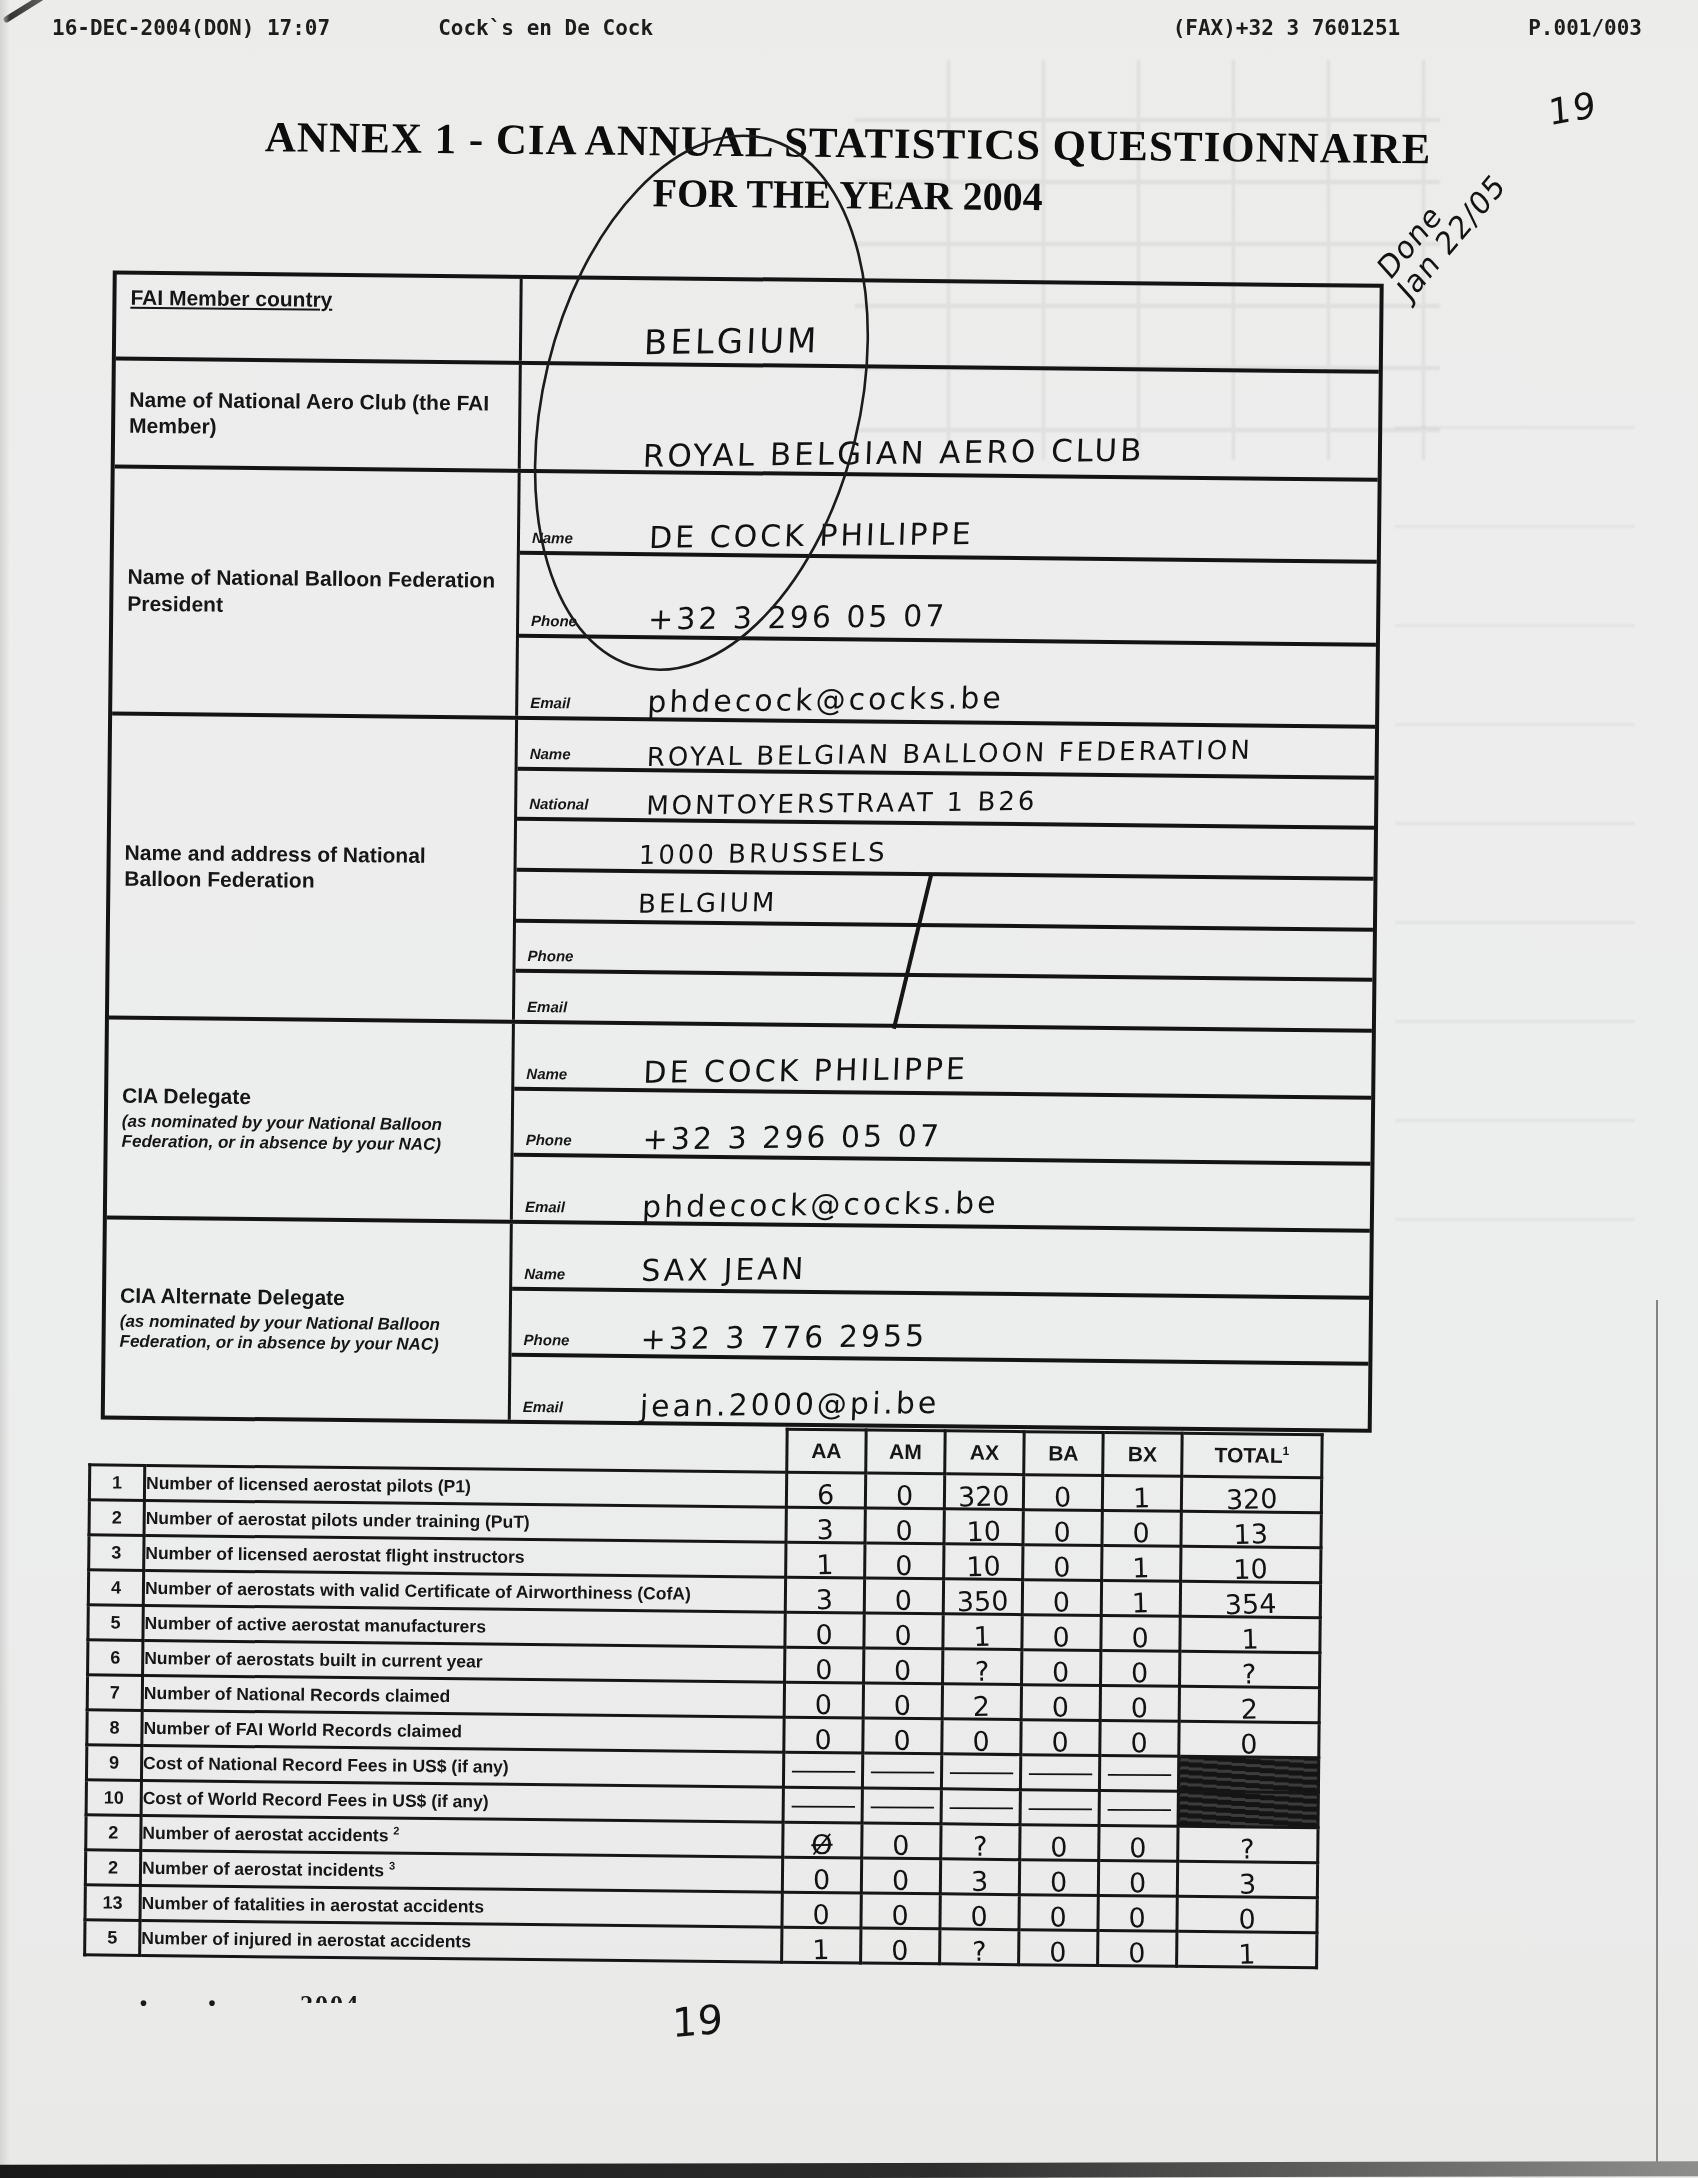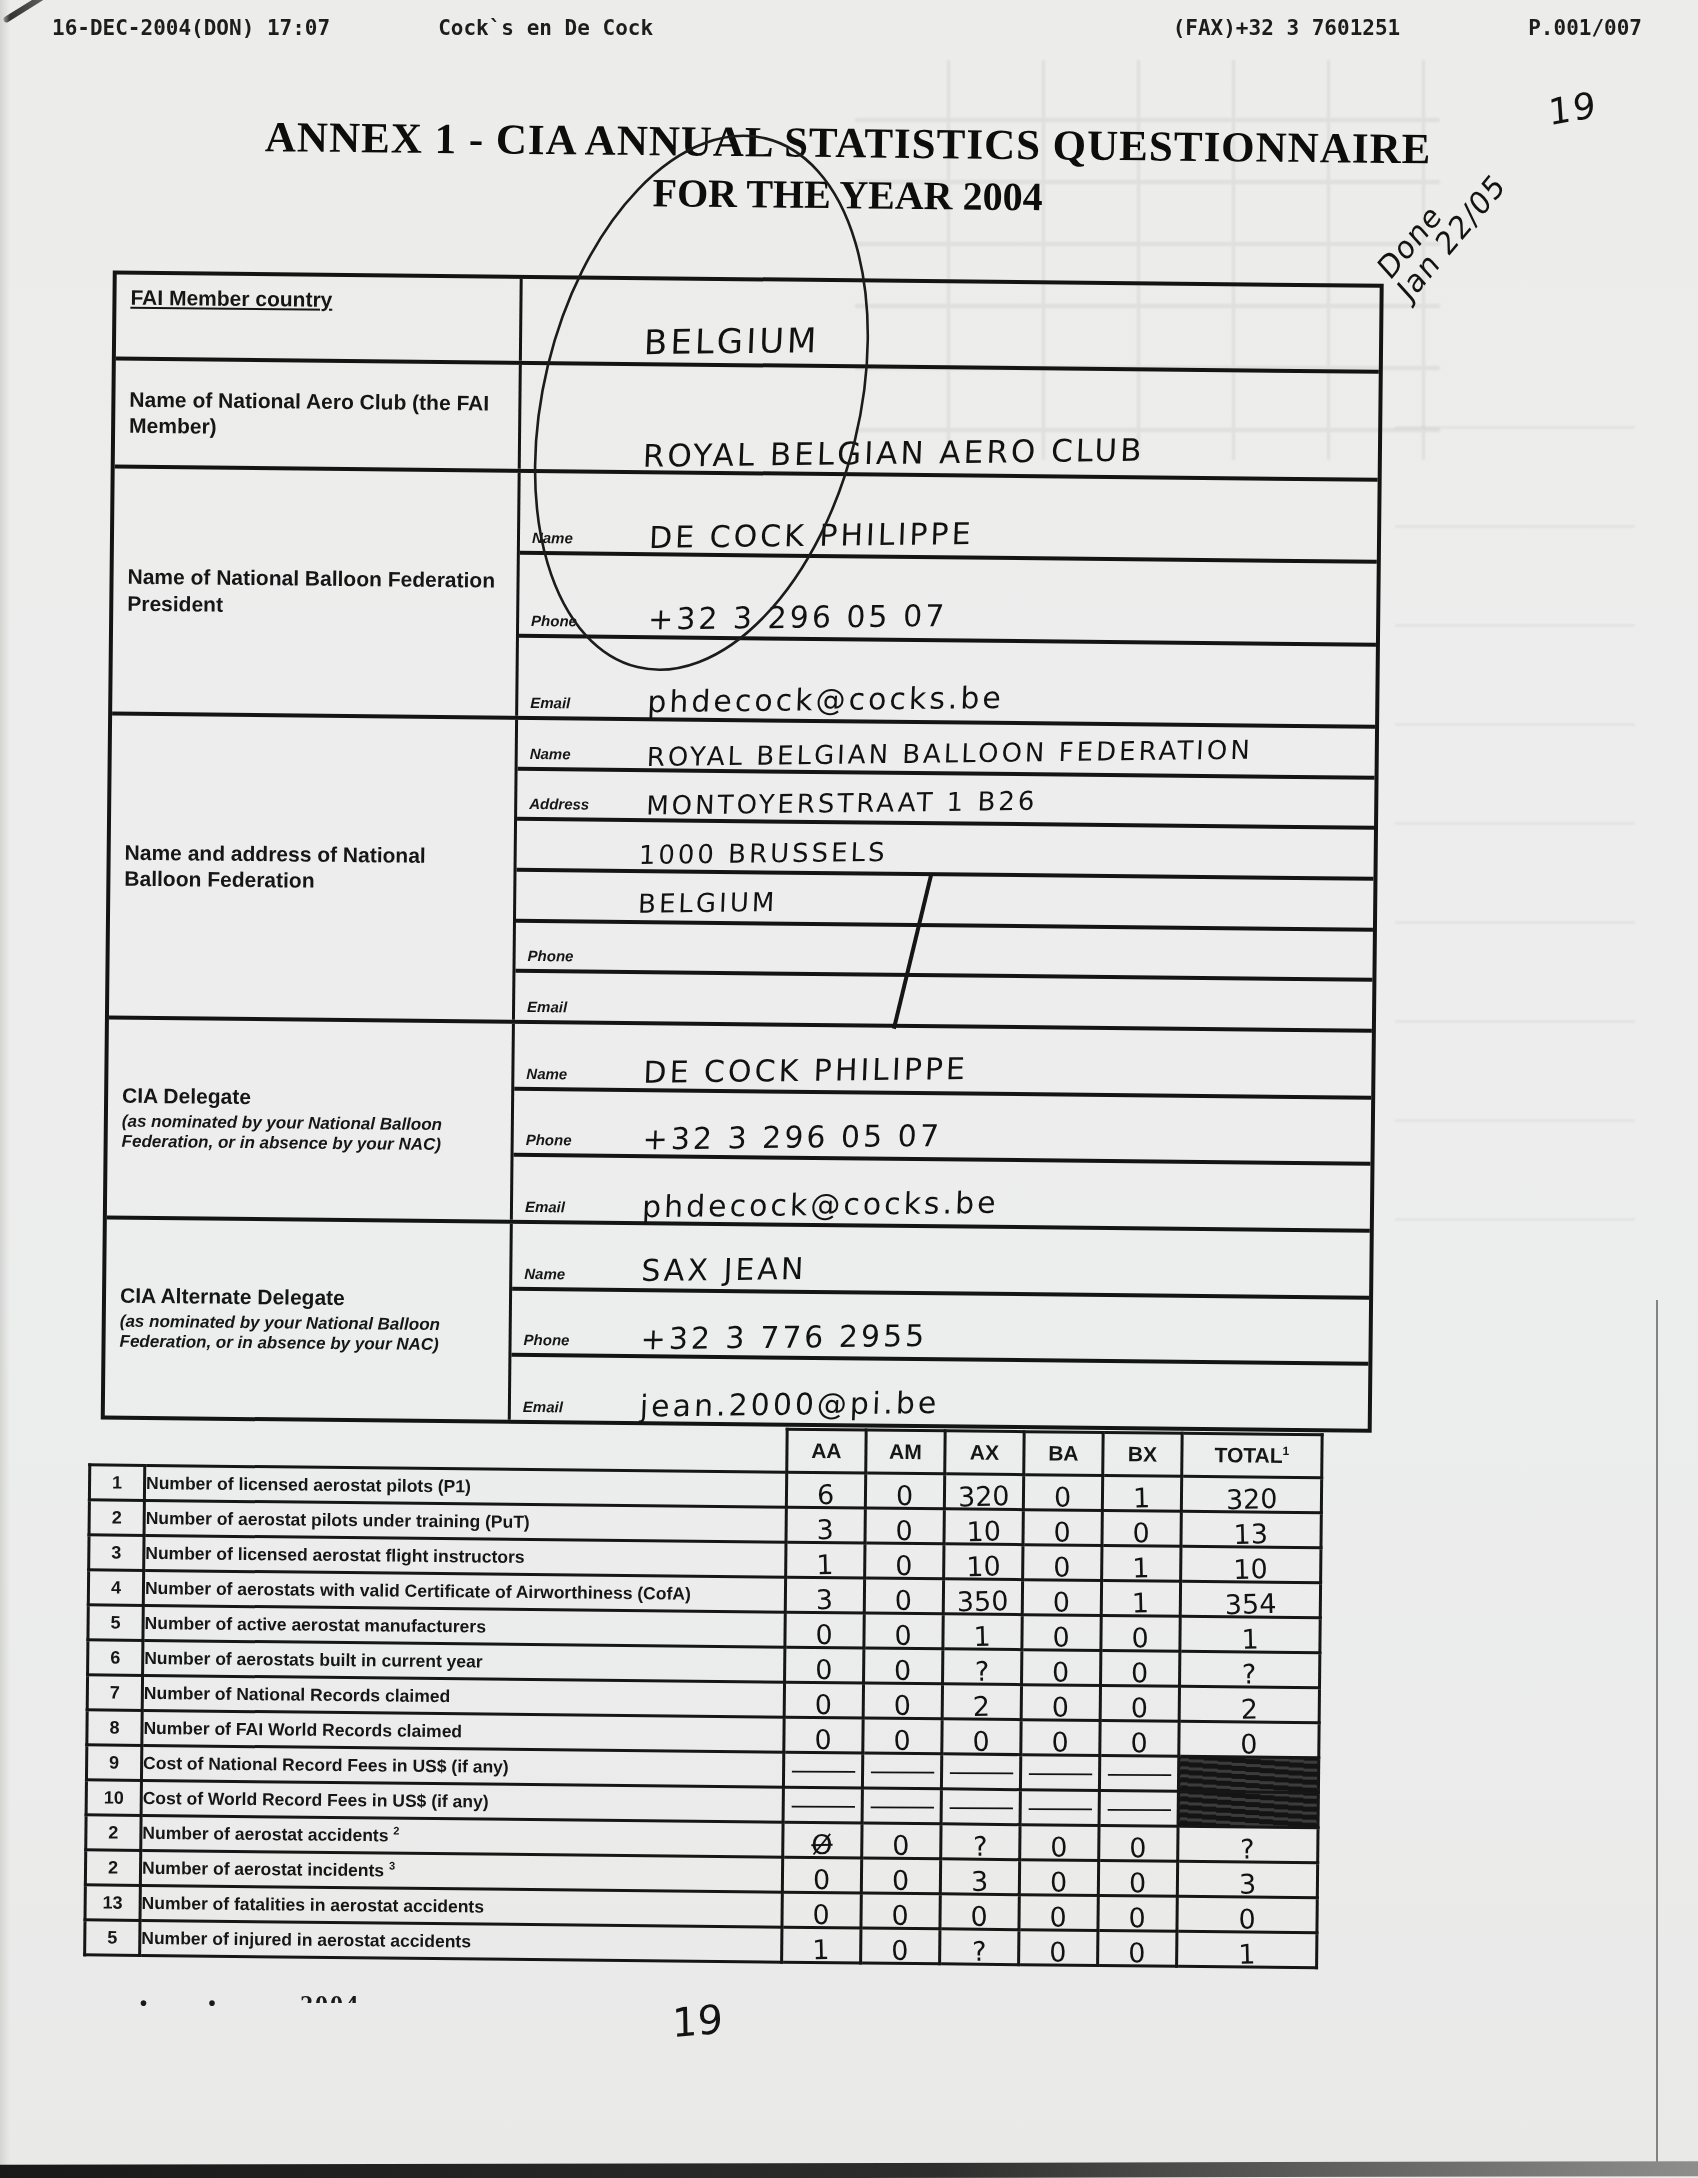--- a/index.html
+++ b/index.html
@@ -114,21 +114,21 @@
   .bottom-bar { position:absolute; left:0; right:0; bottom:0; height:15px; background:linear-gradient(90deg,#191919 0%,#2d2d2d 55%,#8e8e8c 100%); transform:rotate(-0.12deg); }
   .left-edge-shade { position:absolute; left:0; top:0; bottom:0; width:10px; background:linear-gradient(90deg,#d4d4d2,transparent); }
 </style>
 </head>
 <body>
 
 <div class="fax-header">
   <span>16-DEC-2004(DON) 17:07</span>
   <span class="sender">Cock`s en De Cock</span>
   <span class="faxno">(FAX)+32 3 7601251</span>
-  <span class="pagec">P.001/007</span>
+  <span class="pagec">P.001/003</span>
 </div>
 <div class="pen-slash"></div>
 
 <div class="ghost ghost-grid-tr"></div>
 <div class="ghost ghost-col-r"></div>
 
 <div class="sheet">
   <div class="doc-title">
     <div class="t1">ANNEX 1 - CIA ANNUAL STATISTICS QUESTIONNAIRE</div>
     <div class="t2">FOR THE YEAR 2004</div>
@@ -183,21 +183,21 @@
     <div class="form-label">
       <span class="label-text">Name and address of National Balloon Federation</span>
 
     </div>
     <div class="form-value">
           <div class="subfield">
     <span class="sublabel">Name</span>
     <span class="hw">ROYAL BELGIAN BALLOON FEDERATION</span>
   </div>
           <div class="subfield">
-    <span class="sublabel">Address</span>
+    <span class="sublabel">National</span>
     <span class="hw">MONTOYERSTRAAT 1 B26</span>
   </div>
           <div class="subfield no-label">
 
     <span class="hw">1000 BRUSSELS</span>
   </div>
           <div class="subfield no-label">
 
     <span class="hw">BELGIUM</span>
   </div>

